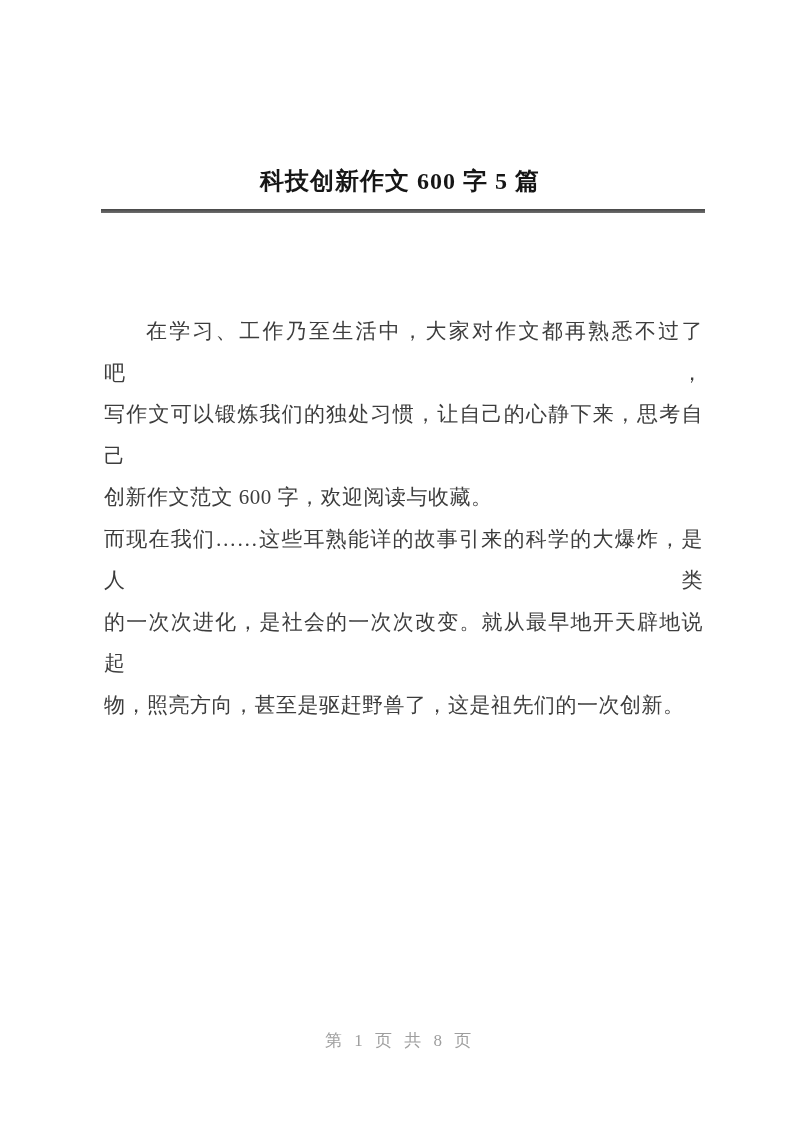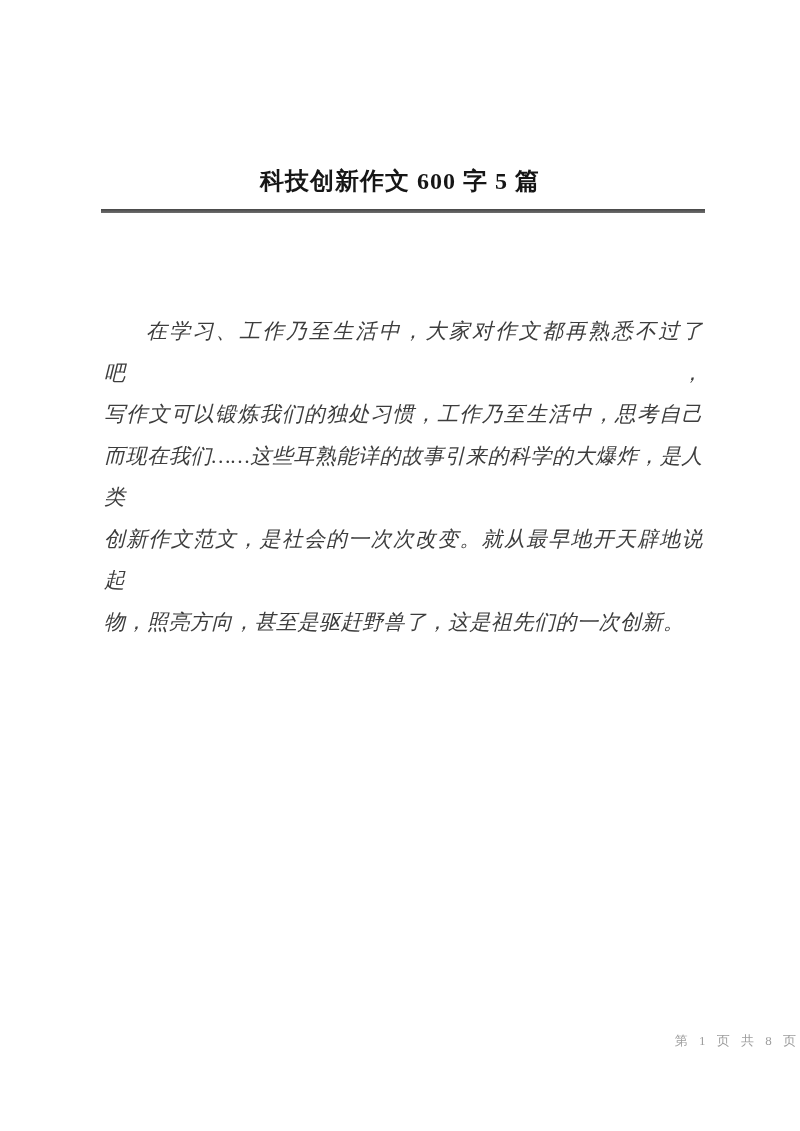--- a/index.html
+++ b/index.html
@@ -41,60 +41,60 @@
     top: 311px;
     left: 104px;
     width: 599px;
     font-size: 21px;
     line-height: 41.5px;
     color: #3d3d3d;
     letter-spacing: 0.5px;
   }
   .para {
     margin: 0;
-    font-style: italic;
   }
   .line {
     text-align: justify;
     text-align-last: justify;
     overflow: hidden;
     white-space: normal;
   }
   .line.first {
     text-indent: 2em;
   }
   .line.end {
     text-align-last: left;
   }
   .page-footer {
     position: absolute;
     top: 1032px;
     left: 0;
     width: 100%;
-    text-align: right;
-    font-size: 13px;
+    text-align: center;
+    font-size: 17px;
     line-height: 18px;
     color: #9e9e9e;
     letter-spacing: 4px;
   }
 </style>
 </head>
 <body>
 
 <div class="page">
   <h1 class="doc-title">科技创新作文 600 字 5 篇</h1>
 
   <div class="title-rule"></div>
 
   <div class="content">
       <div class="para">
         <div class="line first">在学习、工作乃至生活中，大家对作文都再熟悉不过了吧，</div>
-        <div class="line">写作文可以锻炼我们的独处习惯，工作乃至生活中，思考自己</div>
+        <div class="line">写作文可以锻炼我们的独处习惯，让自己的心静下来，思考自己</div>
+        <div class="line end">创新作文范文 600 字，欢迎阅读与收藏。</div>
       </div>
       <div class="para">
         <div class="line">而现在我们……这些耳熟能详的故事引来的科学的大爆炸，是人类</div>
-        <div class="line">创新作文范文，是社会的一次次改变。就从最早地开天辟地说起</div>
+        <div class="line">的一次次进化，是社会的一次次改变。就从最早地开天辟地说起</div>
         <div class="line end">物，照亮方向，甚至是驱赶野兽了，这是祖先们的一次创新。</div>
       </div>
     </div>
 
   <div class="page-footer">第 1 页 共 8 页</div>
 </div>
 
 </body></html>

